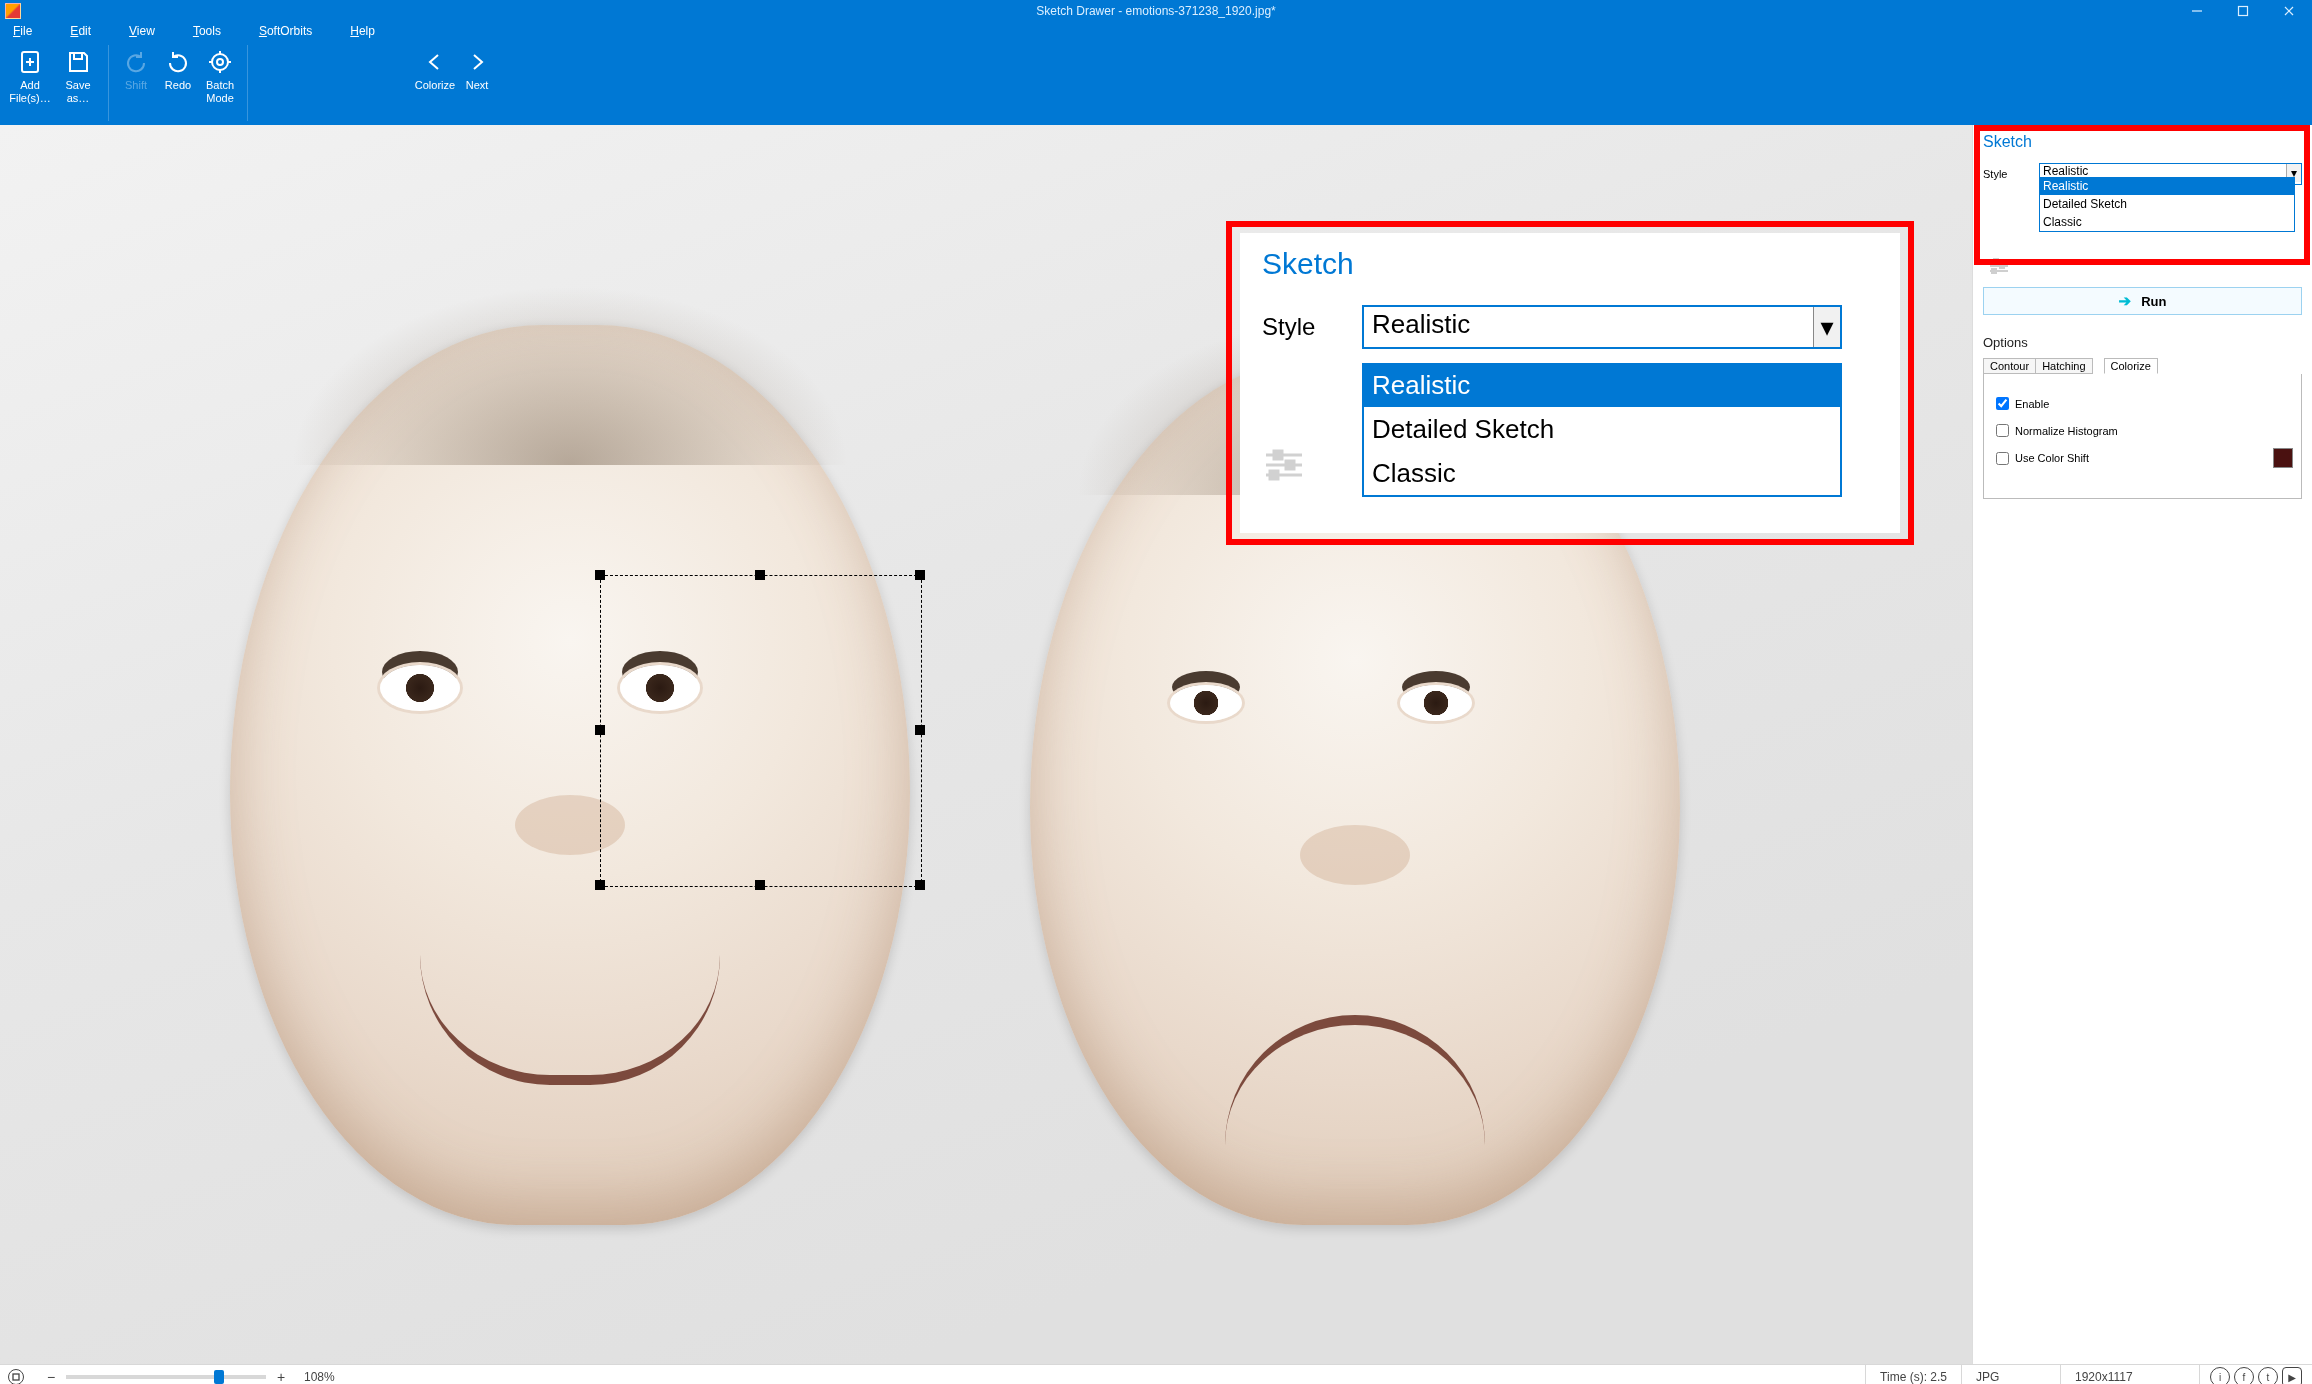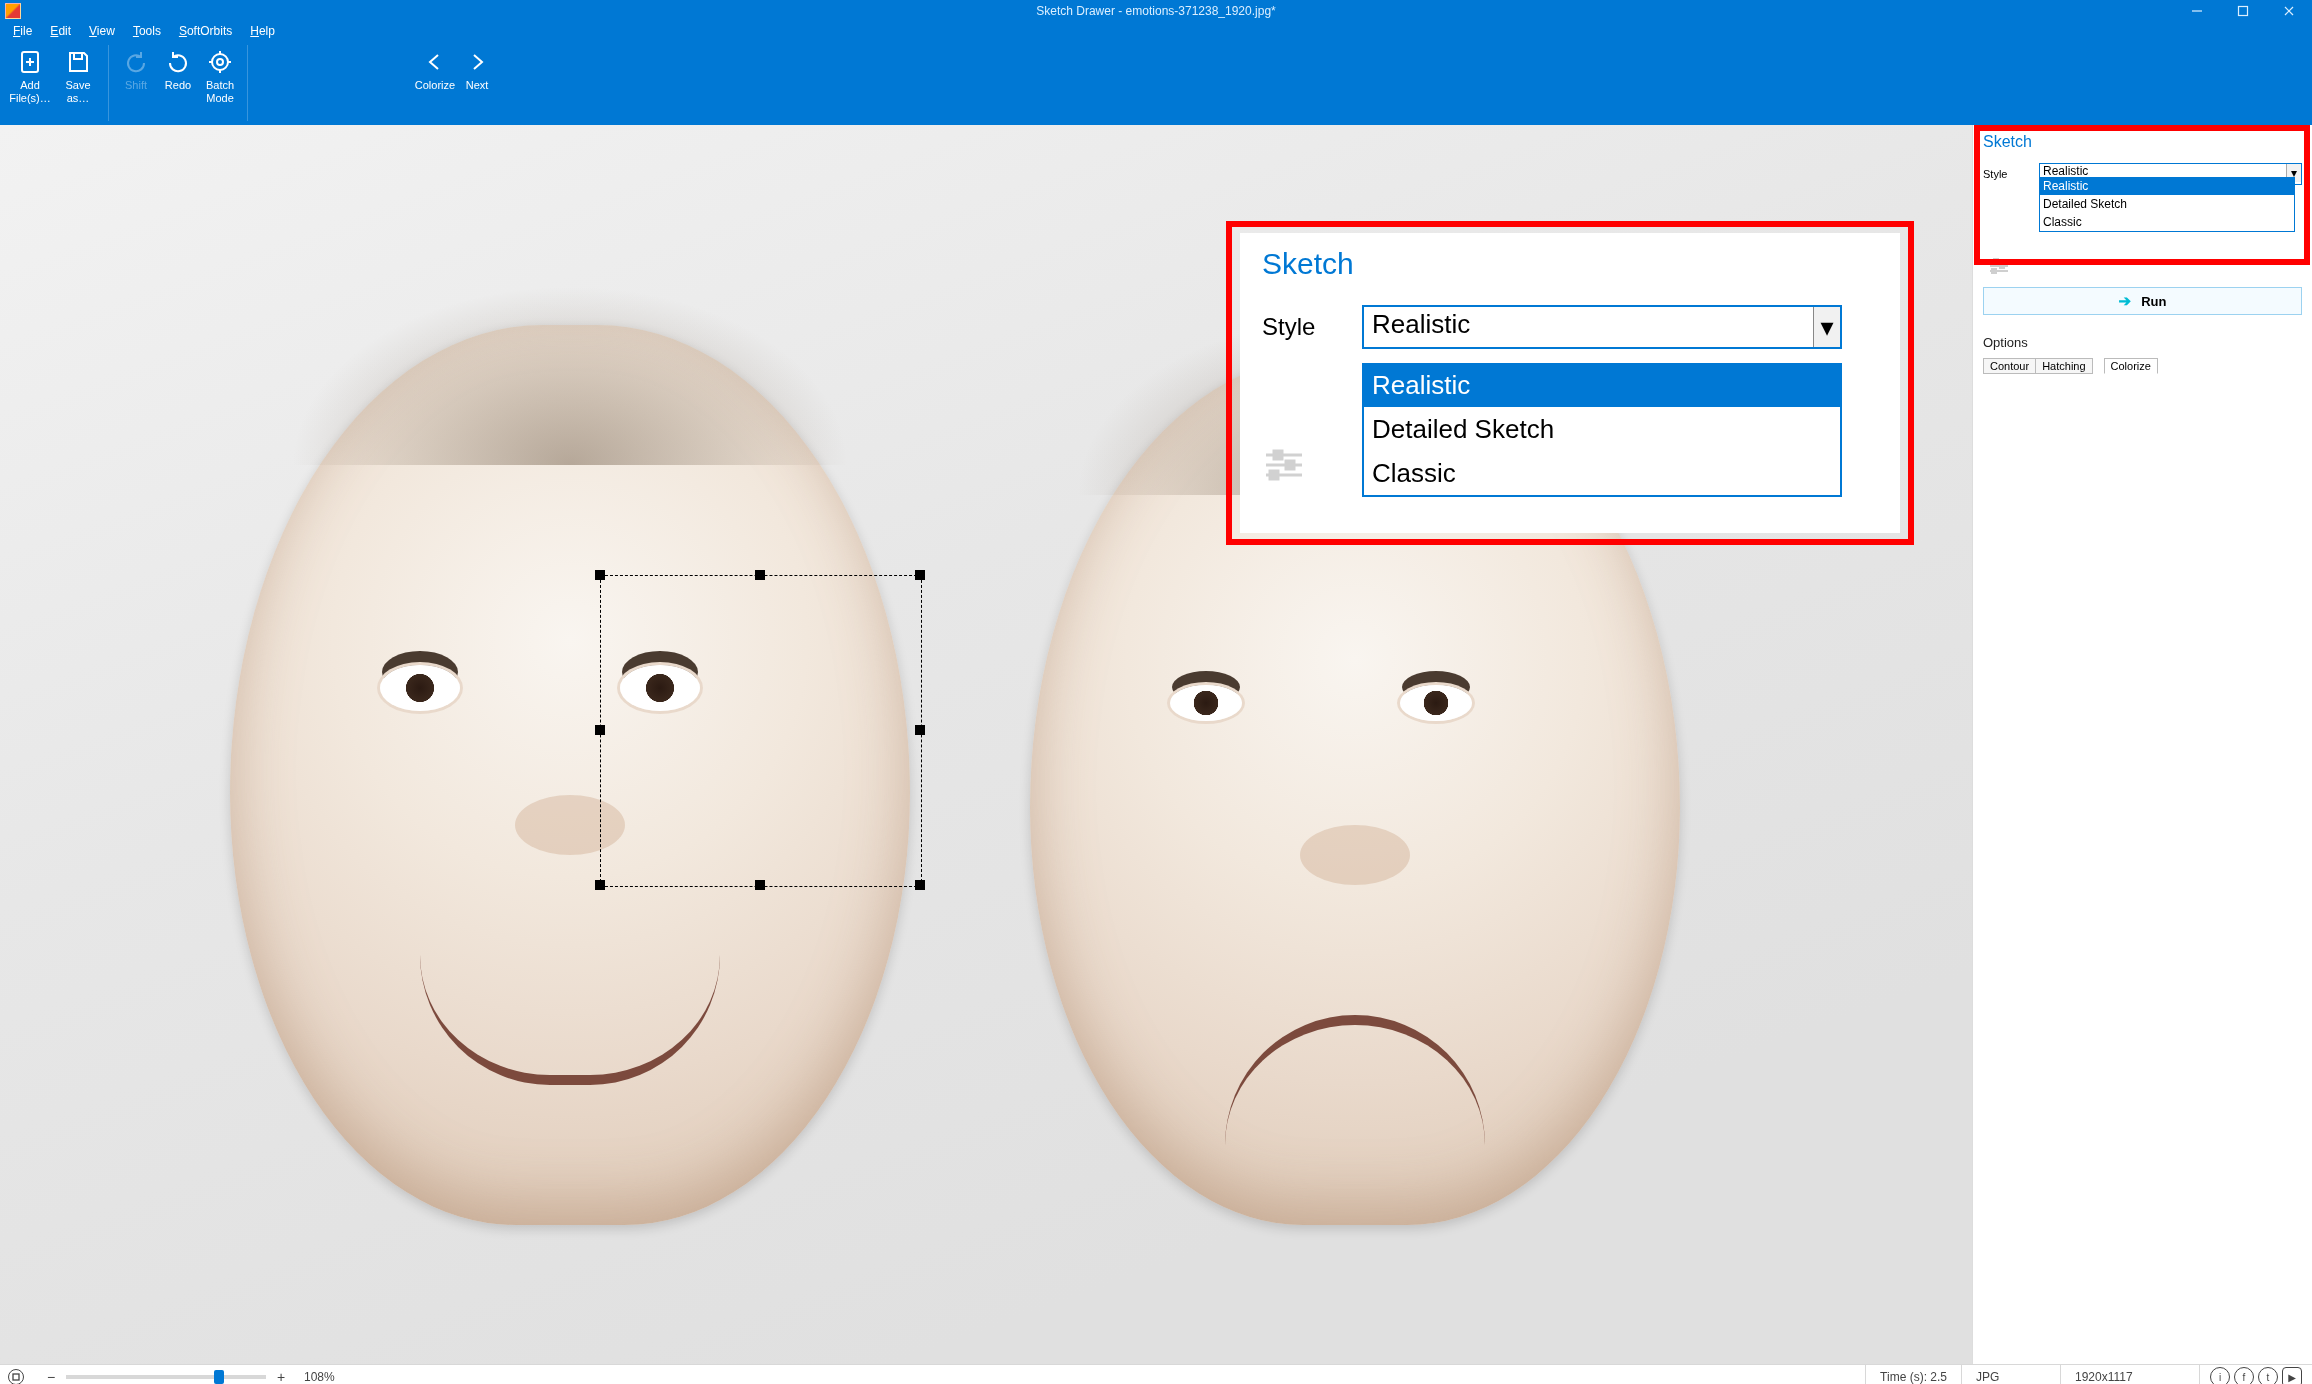--- a/index.html
+++ b/index.html
@@ -42,20 +42,21 @@
 
   
   .menubar {
     height: 20px;
     background: #0078D4;
     color: #fff;
     display:flex;
     align-items:center;
     padding-left: 4px;
     font-size: 12px;
+    gap: 20px;
   }
   .menubar .mi { padding: 0 9px; cursor:default; }
   .menubar .mi u { text-decoration: underline; }
 
   
   .ribbon {
     height: 80px;
     background: #0078D4;
     display:flex;
     align-items:flex-start;
@@ -400,20 +401,35 @@
       <span class="arrow">➔</span>
       <span>Run</span>
     </div>
 
     <div class="sp-options-title">Options</div>
     <div class="tabs">
       <div class="tab">Contour</div>
       <div class="tab">Hatching</div>
       <div class="tab active">Colorize</div>
     </div>
+    <div class="opt-block">
+      <div class="chk-row">
+        <input type="checkbox" checked="" style="">
+        <span>Enable</span>
+      </div>
+      <div class="chk-row">
+        <input type="checkbox" style="">
+        <span>Normalize Histogram</span>
+      </div>
+      <div class="chk-row">
+        <input type="checkbox" style="">
+        <span>Use Color Shift</span>
+        <div class="color-swatch" style=";background:#4a1110"></div>
+      </div>
+    </div>
   </div>
 
   <div class="red-box" style="right:2px; top:0px; width:336px; height:140px;"></div>
 
   <div class="zoom-inset" style="left:1240px; top:108px; width:660px; height:300px;">
     <div class="zi-title">Sketch</div>
     <div class="zi-row">
       <div class="lab">Style</div>
       <div class="zi-select">
         <span>Realistic</span>

